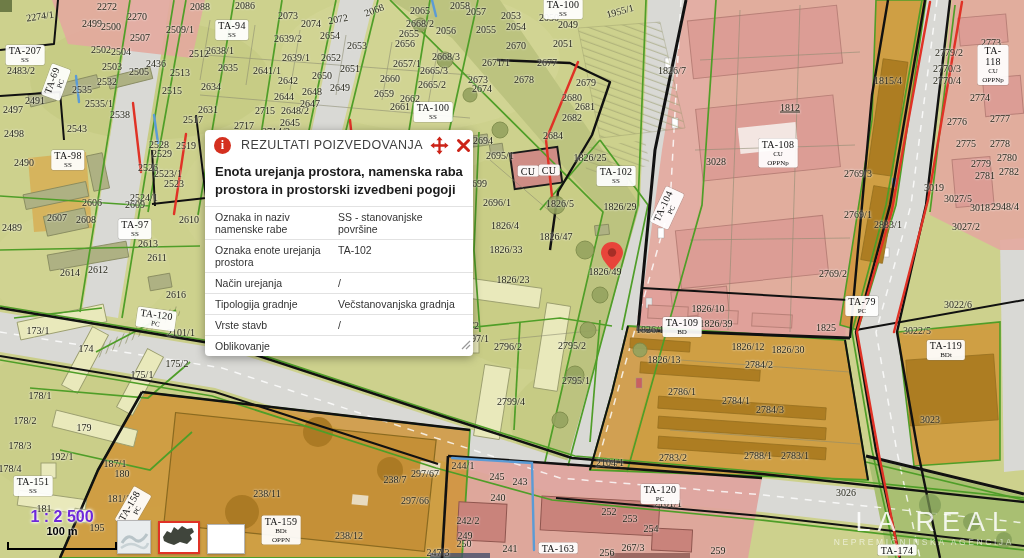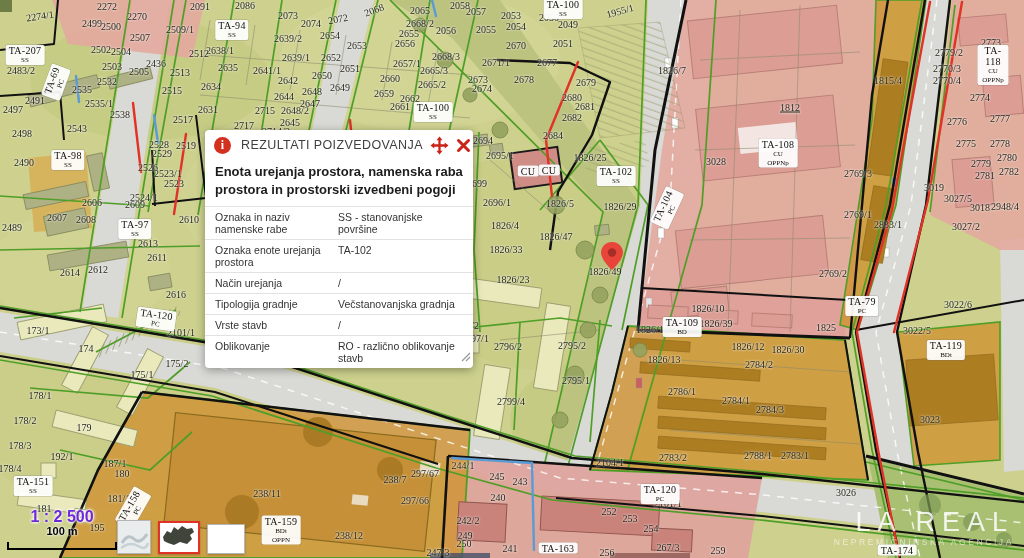--- a/index.html
+++ b/index.html
@@ -295,48 +295,48 @@
       <circle cx="930" cy="505" r="11"></circle>
         <circle cx="972" cy="522" r="9"></circle>
         <circle cx="1004" cy="540" r="8"></circle>
     </g>
   </svg>
 
   <div class="labels">
       <span class="plabel" style="left: 40px; top: 16px; transform: translate(-50%, -50%) rotate(-8deg);">2274/1</span>
       <span class="plabel" style="left: 107px; top: 6px; transform: translate(-50%, -50%) rotate(0deg);">2272</span>
       <span class="plabel" style="left: 137px; top: 16px; transform: translate(-50%, -50%) rotate(0deg);">2270</span>
-      <span class="plabel" style="left: 200px; top: 6px; transform: translate(-50%, -50%) rotate(0deg);">2091</span>
+      <span class="plabel" style="left: 200px; top: 6px; transform: translate(-50%, -50%) rotate(0deg);">2088</span>
       <span class="plabel" style="left: 245px; top: 5px; transform: translate(-50%, -50%) rotate(0deg);">2086</span>
       <span class="plabel" style="left: 92px; top: 23px; transform: translate(-50%, -50%) rotate(0deg);">2499</span>
       <span class="plabel" style="left: 111px; top: 26px; transform: translate(-50%, -50%) rotate(0deg);">2500</span>
       <span class="plabel" style="left: 140px; top: 37px; transform: translate(-50%, -50%) rotate(0deg);">2507</span>
       <span class="plabel" style="left: 180px; top: 29px; transform: translate(-50%, -50%) rotate(0deg); text-align: center;">2509/1</span>
       <span class="plabel" style="left: 101px; top: 49px; transform: translate(-50%, -50%) rotate(0deg);">2502</span>
       <span class="plabel" style="left: 121px; top: 51px; transform: translate(-50%, -50%) rotate(0deg);">2504</span>
       <span class="plabel" style="left: 220px; top: 50px; transform: translate(-50%, -50%) rotate(0deg);">2638/1</span>
       <span class="plabel" style="left: 112px; top: 66px; transform: translate(-50%, -50%) rotate(0deg);">2503</span>
       <span class="plabel" style="left: 156px; top: 63px; transform: translate(-50%, -50%) rotate(0deg);">2436</span>
       <span class="plabel" style="left: 199px; top: 53px; transform: translate(-50%, -50%) rotate(0deg);">2512</span>
       <span class="plabel" style="left: 180px; top: 72px; transform: translate(-50%, -50%) rotate(0deg);">2513</span>
       <span class="plabel" style="left: 228px; top: 67px; transform: translate(-50%, -50%) rotate(0deg);">2635</span>
       <span class="plabel" style="left: 139px; top: 71px; transform: translate(-50%, -50%) rotate(0deg);">2505</span>
       <span class="plabel" style="left: 107px; top: 81px; transform: translate(-50%, -50%) rotate(0deg);">2532</span>
       <span class="plabel" style="left: 211px; top: 86px; transform: translate(-50%, -50%) rotate(0deg);">2634</span>
       <span class="plabel" style="left: 172px; top: 90px; transform: translate(-50%, -50%) rotate(0deg);">2515</span>
       <span class="plabel" style="left: 82px; top: 89px; transform: translate(-50%, -50%) rotate(0deg);">2535</span>
       <span class="plabel" style="left: 99px; top: 103px; transform: translate(-50%, -50%) rotate(0deg);">2535/1</span>
       <span class="plabel" style="left: 208px; top: 109px; transform: translate(-50%, -50%) rotate(0deg);">2631</span>
-      <span class="plabel" style="left: 183px; top: 119px; transform: translate(-50%, -50%) rotate(0deg);">2517</span>
+      <span class="plabel" style="left: 193px; top: 119px; transform: translate(-50%, -50%) rotate(0deg);">2517</span>
       <span class="plabel" style="left: 120px; top: 114px; transform: translate(-50%, -50%) rotate(0deg);">2538</span>
       <span class="plabel" style="left: 77px; top: 128px; transform: translate(-50%, -50%) rotate(0deg);">2543</span>
       <span class="plabel" style="left: 21px; top: 70px; transform: translate(-50%, -50%) rotate(0deg);">2483/2</span>
       <span class="plabel" style="left: 35px; top: 100px; transform: translate(-50%, -50%) rotate(0deg);">2491</span>
       <span class="plabel" style="left: 13px; top: 109px; transform: translate(-50%, -50%) rotate(0deg);">2497</span>
-      <span class="plabel" style="left: 22px; top: 133px; transform: translate(-50%, -50%) rotate(0deg);">2498</span>
+      <span class="plabel" style="left: 14px; top: 133px; transform: translate(-50%, -50%) rotate(0deg);">2498</span>
       <span class="plabel" style="left: 244px; top: 125px; transform: translate(-50%, -50%) rotate(0deg);">2717</span>
       <span class="plabel" style="left: 288px; top: 15px; transform: translate(-50%, -50%) rotate(0deg);">2073</span>
       <span class="plabel" style="left: 311px; top: 23px; transform: translate(-50%, -50%) rotate(0deg);">2074</span>
       <span class="plabel" style="left: 338px; top: 19px; transform: translate(-50%, -50%) rotate(-10deg);">2072</span>
       <span class="plabel" style="left: 374px; top: 10px; transform: translate(-50%, -50%) rotate(-20deg);">2068</span>
       <span class="plabel" style="left: 420px; top: 10px; transform: translate(-50%, -50%) rotate(0deg);">2065</span>
       <span class="plabel" style="left: 460px; top: 5px; transform: translate(-50%, -50%) rotate(0deg);">2058</span>
       <span class="plabel" style="left: 476px; top: 11px; transform: translate(-50%, -50%) rotate(0deg);">2057</span>
       <span class="plabel" style="left: 288px; top: 38px; transform: translate(-50%, -50%) rotate(0deg);">2639/2</span>
       <span class="plabel" style="left: 330px; top: 35px; transform: translate(-50%, -50%) rotate(0deg);">2654</span>
@@ -493,21 +493,21 @@
       <span class="plabel" style="left: 498px; top: 497px; transform: translate(-50%, -50%) rotate(0deg);">240</span>
       <span class="plabel" style="left: 468px; top: 520px; transform: translate(-50%, -50%) rotate(0deg);">242/2</span>
       <span class="plabel" style="left: 465px; top: 535px; transform: translate(-50%, -50%) rotate(0deg);">249</span>
       <span class="plabel" style="left: 464px; top: 543px; transform: translate(-50%, -50%) rotate(0deg);">250</span>
       <span class="plabel" style="left: 510px; top: 548px; transform: translate(-50%, -50%) rotate(0deg);">241</span>
       <span class="plabel" style="left: 438px; top: 552px; transform: translate(-50%, -50%) rotate(0deg);">247/3</span>
       <span class="plabel" style="left: 607px; top: 552px; transform: translate(-50%, -50%) rotate(0deg);">256</span>
       <span class="plabel" style="left: 609px; top: 511px; transform: translate(-50%, -50%) rotate(0deg);">252</span>
       <span class="plabel" style="left: 630px; top: 518px; transform: translate(-50%, -50%) rotate(0deg);">253</span>
       <span class="plabel" style="left: 651px; top: 528px; transform: translate(-50%, -50%) rotate(0deg);">254</span>
-      <span class="plabel" style="left: 668px; top: 547px; transform: translate(-50%, -50%) rotate(0deg);">267/3</span>
+      <span class="plabel" style="left: 633px; top: 547px; transform: translate(-50%, -50%) rotate(0deg);">267/3</span>
       <span class="plabel" style="left: 718px; top: 550px; transform: translate(-50%, -50%) rotate(0deg);">259</span>
       <span class="plabel" style="left: 958px; top: 304px; transform: translate(-50%, -50%) rotate(0deg);">3022/6</span>
       <span class="plabel" style="left: 917px; top: 330px; transform: translate(-50%, -50%) rotate(0deg);">3022/5</span>
       <span class="plabel" style="left: 930px; top: 419px; transform: translate(-50%, -50%) rotate(0deg);">3023</span>
       <div class="zchip" style="left: 232px; top: 30px; transform: translate(-50%, -50%) rotate(0deg);">
         <span class="zmain">TA-94</span>
         <span class="zsub">SS</span>
       </div>
       <div class="zchip" style="left: 25px; top: 55px; transform: translate(-50%, -50%) rotate(0deg);">
         <span class="zmain">TA-207</span>
@@ -637,21 +637,20 @@
         <div class="prow">
           <span class="plab">Tipologija gradnje</span>
           <span class="pval">Večstanovanjska gradnja</span>
         </div>
         <div class="prow">
           <span class="plab">Vrste stavb</span>
           <span class="pval">/</span>
         </div>
         <div class="prow">
           <span class="plab">Oblikovanje</span>
-          <span class="pval">RO - različno oblikovanje stavb</span>
         </div>
       </div>
     <span class="rsz">
       <svg width="10" height="10" viewBox="0 0 10 10">
         <path d="M9,1 L1,9 M9,5 L5,9" stroke="#999" stroke-width="1.2"></path>
       </svg>
     </span>
   </div>
 
   <div class="scalebox">

